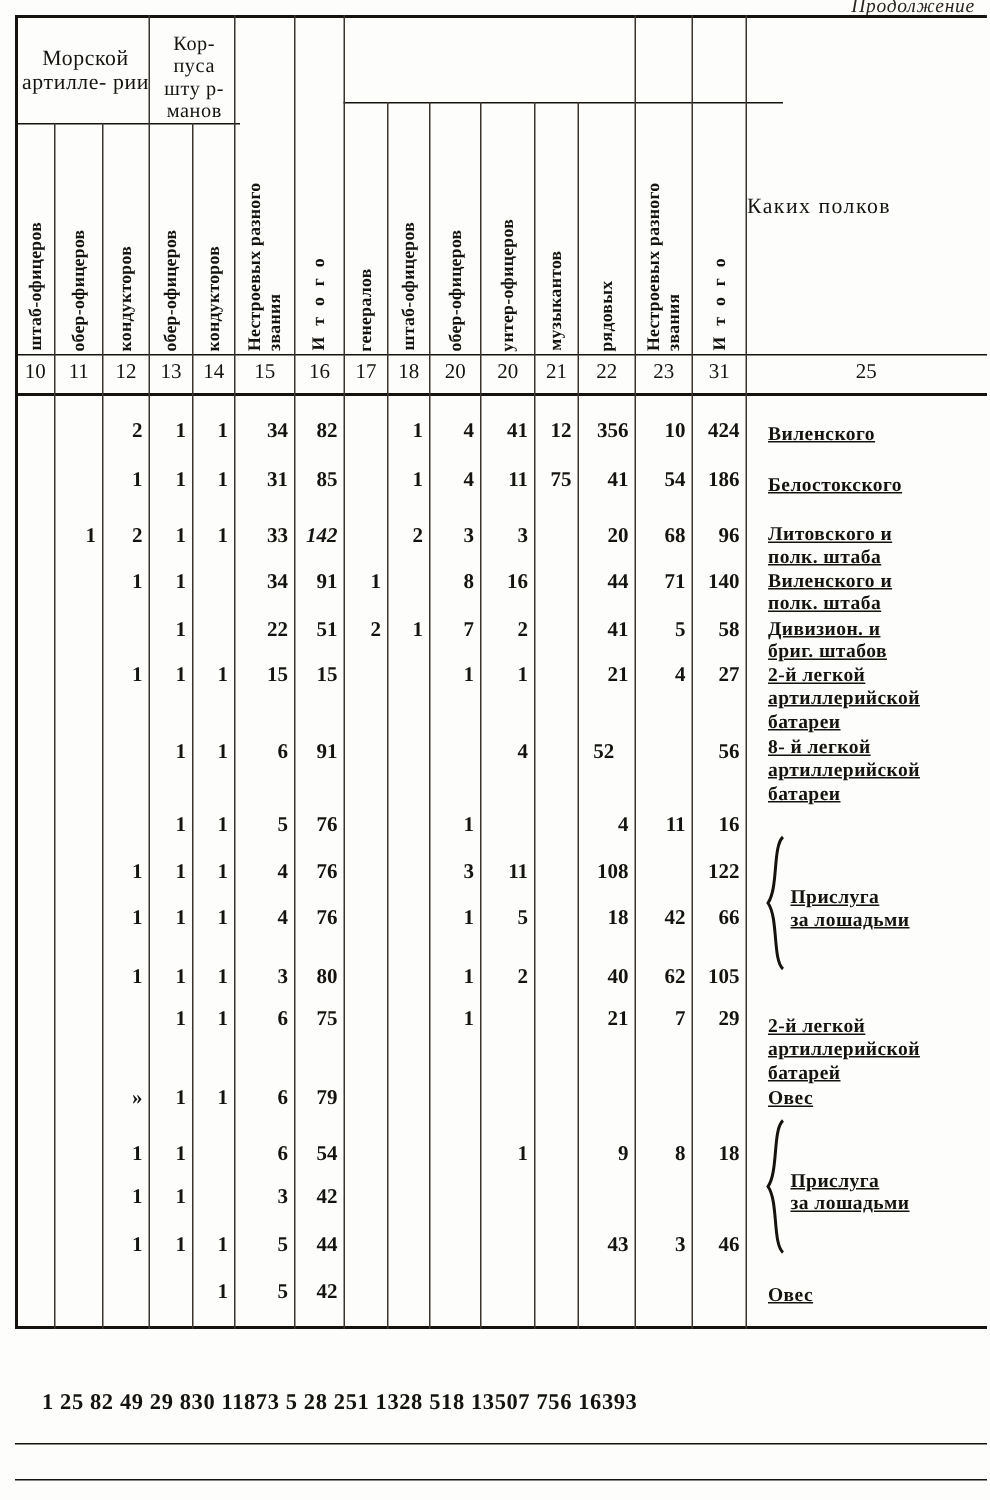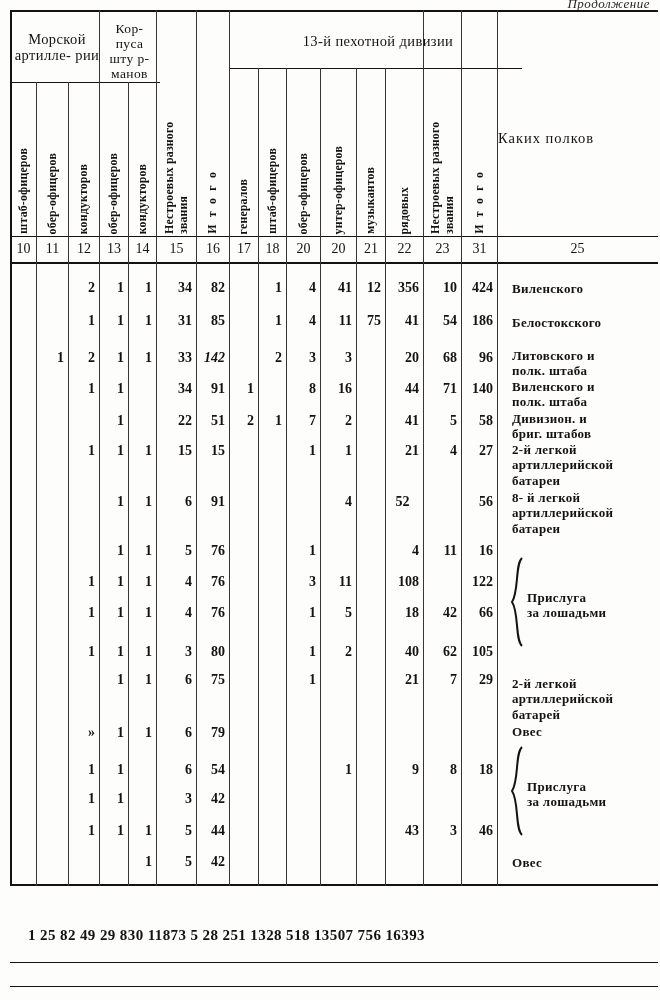--- a/index.html
+++ b/index.html
@@ -66,20 +66,21 @@
     white-space:nowrap;
     font-weight:600;
   }
   .name{
     position:absolute;
     font-size:13px;
     line-height:1.18;
     letter-spacing:.3px;
     white-space:pre-line;
     font-weight:600;
+    text-decoration:underline;
   }
   .totals{
     position:absolute;
     font-size:15px;
     font-weight:600;
     letter-spacing:.4px;
     white-space:nowrap;
   }
   .brace{
     position:absolute;
@@ -123,21 +124,20 @@
   <div class="vline" style="left:497px;top:10px;height:876px;"></div>
   <div class="vline" style="left:657px;top:10px;height:1px;"></div>
 
   <div class="grp" style="left:12px;top:14px;width:86px;height:66px;">Морской
 артилле-
 рии</div>
   <div class="grp small" style="left:100px;top:12px;width:55px;height:78px;">Кор-
 пуса
 шту р-
 манов</div>
-  <div class="grp" style="left:230px;top:26px;width:292px;height:30px;">13-й пехотной дивизии</div>
 
   <div class="vlabel" style="left:11px;top:92px;width:25px;height:142px;">
     <span>штаб-офицеров</span>
     </div>
   <div class="vlabel" style="left:37px;top:92px;width:31px;height:142px;">
     <span>обер-офицеров</span>
     </div>
   <div class="vlabel" style="left:69px;top:92px;width:30px;height:142px;">
     <span>кондукторов</span>
     </div>

